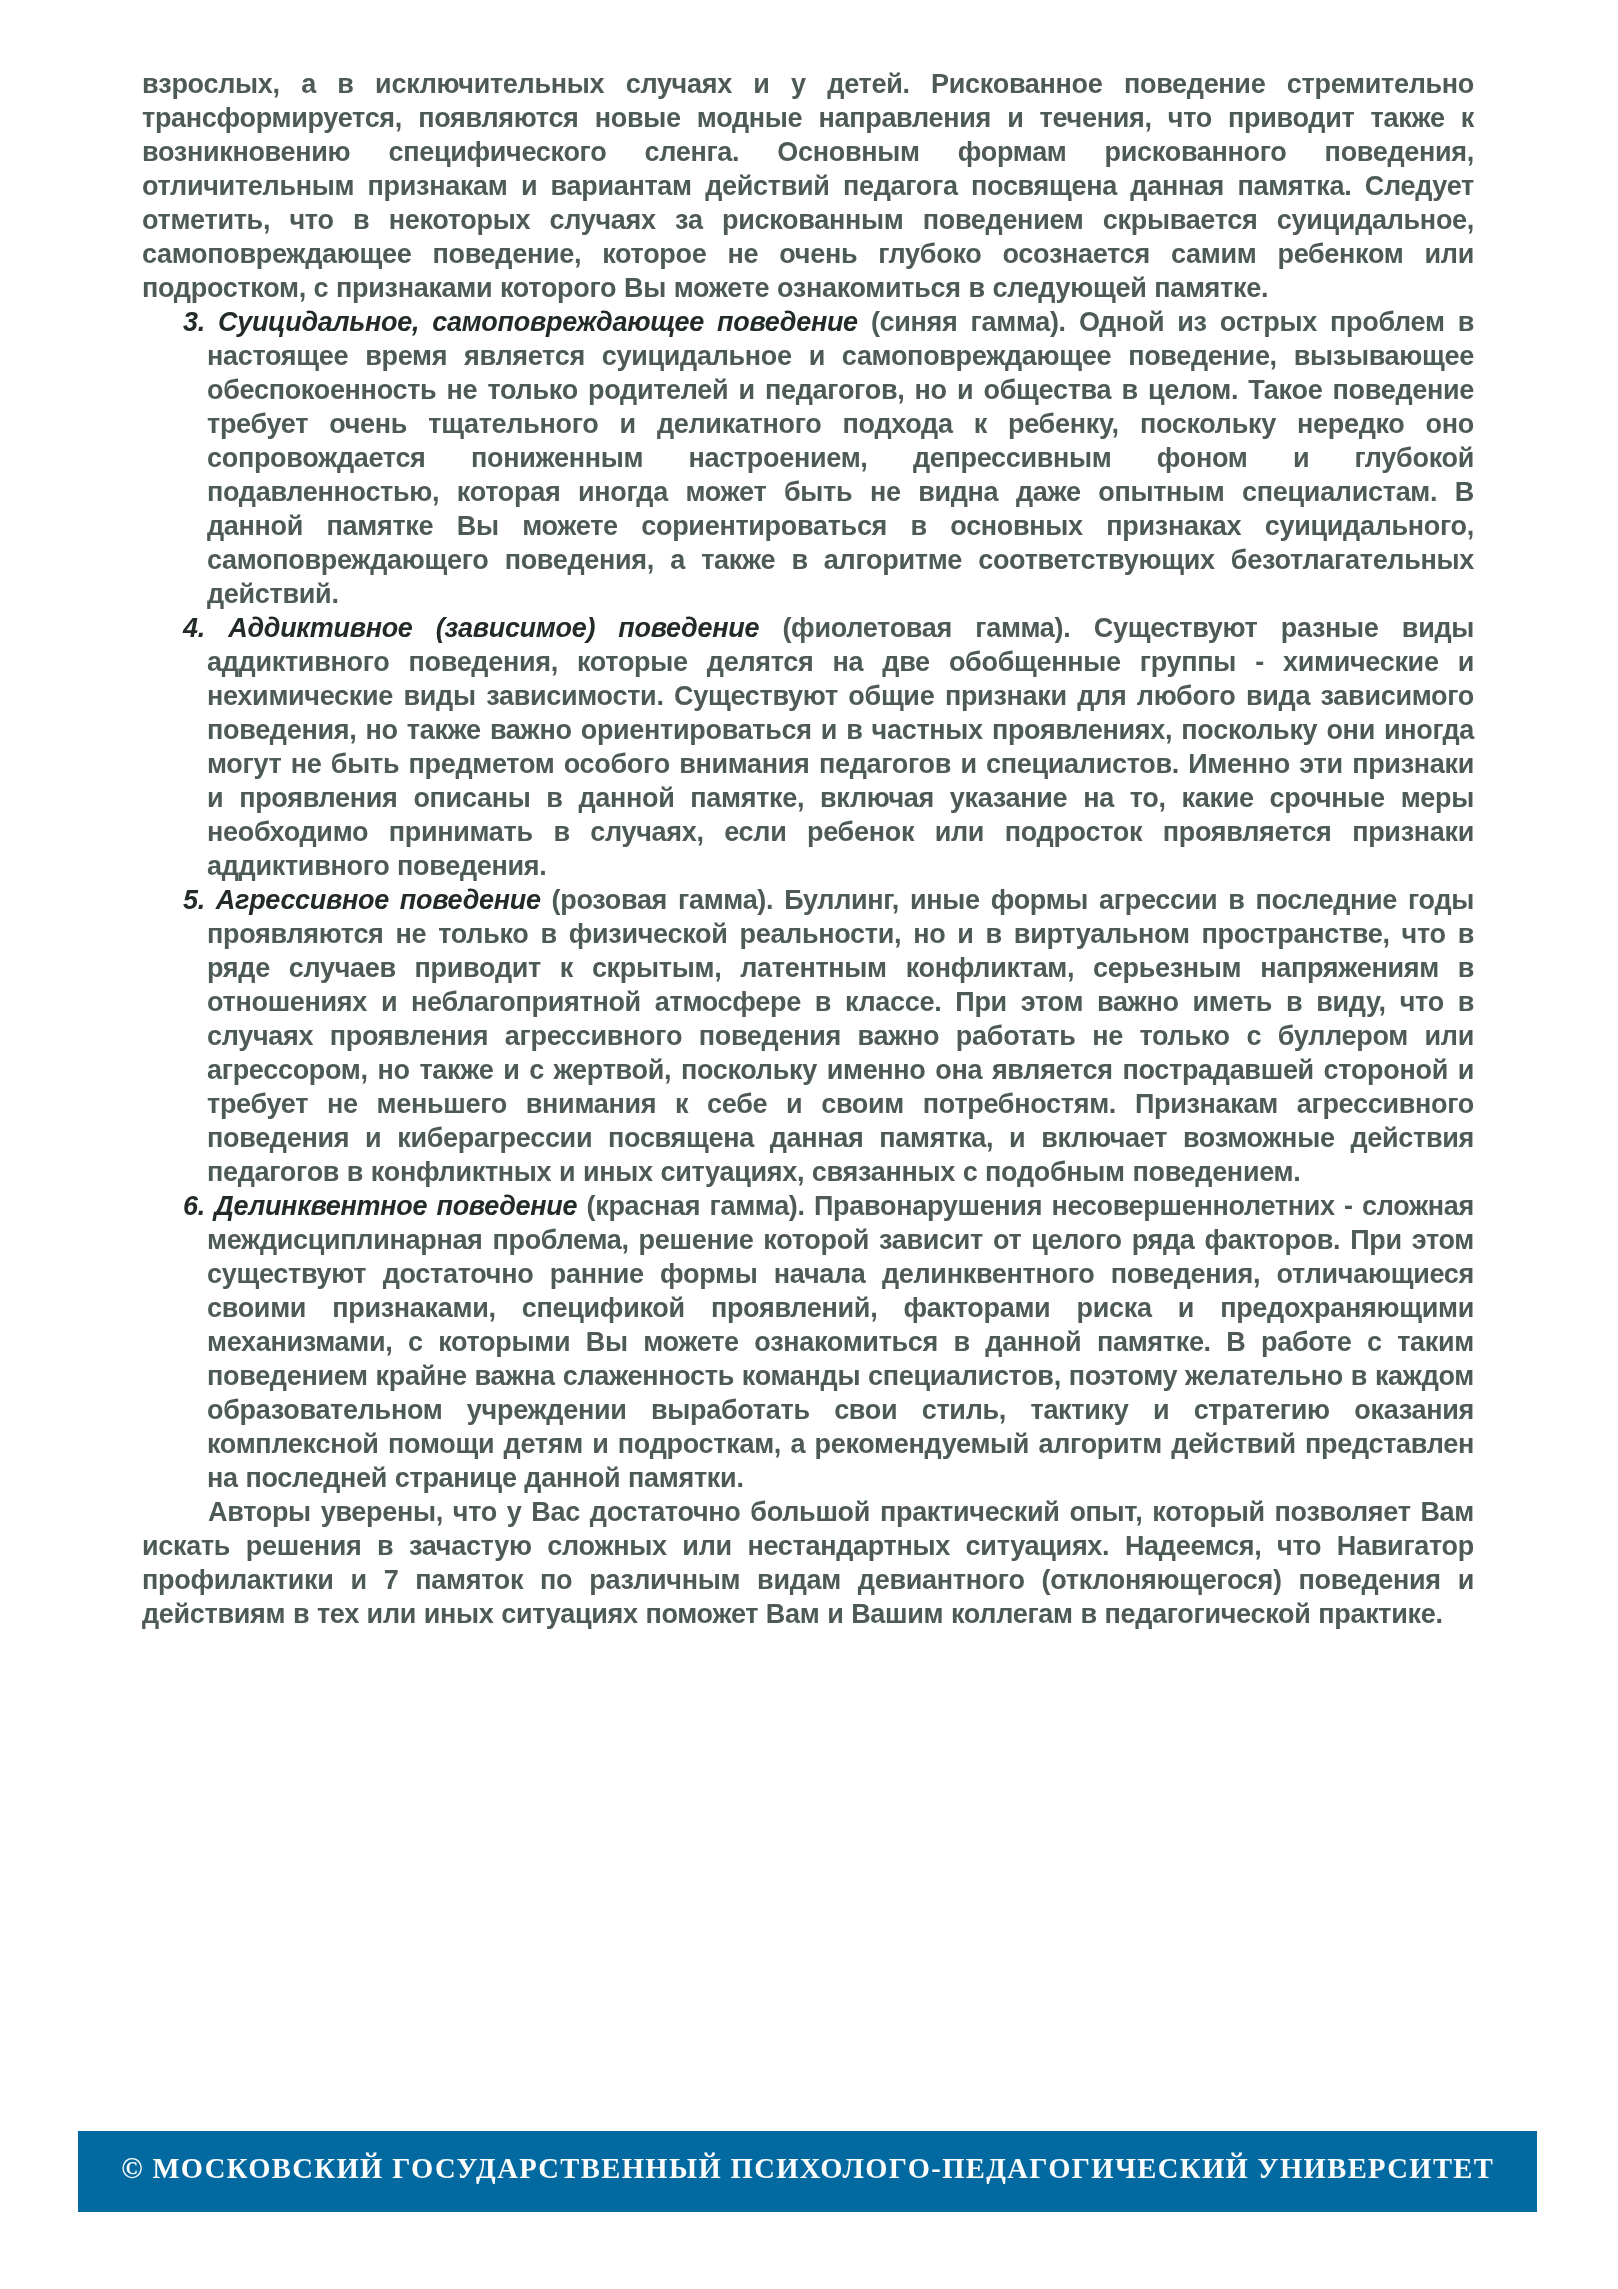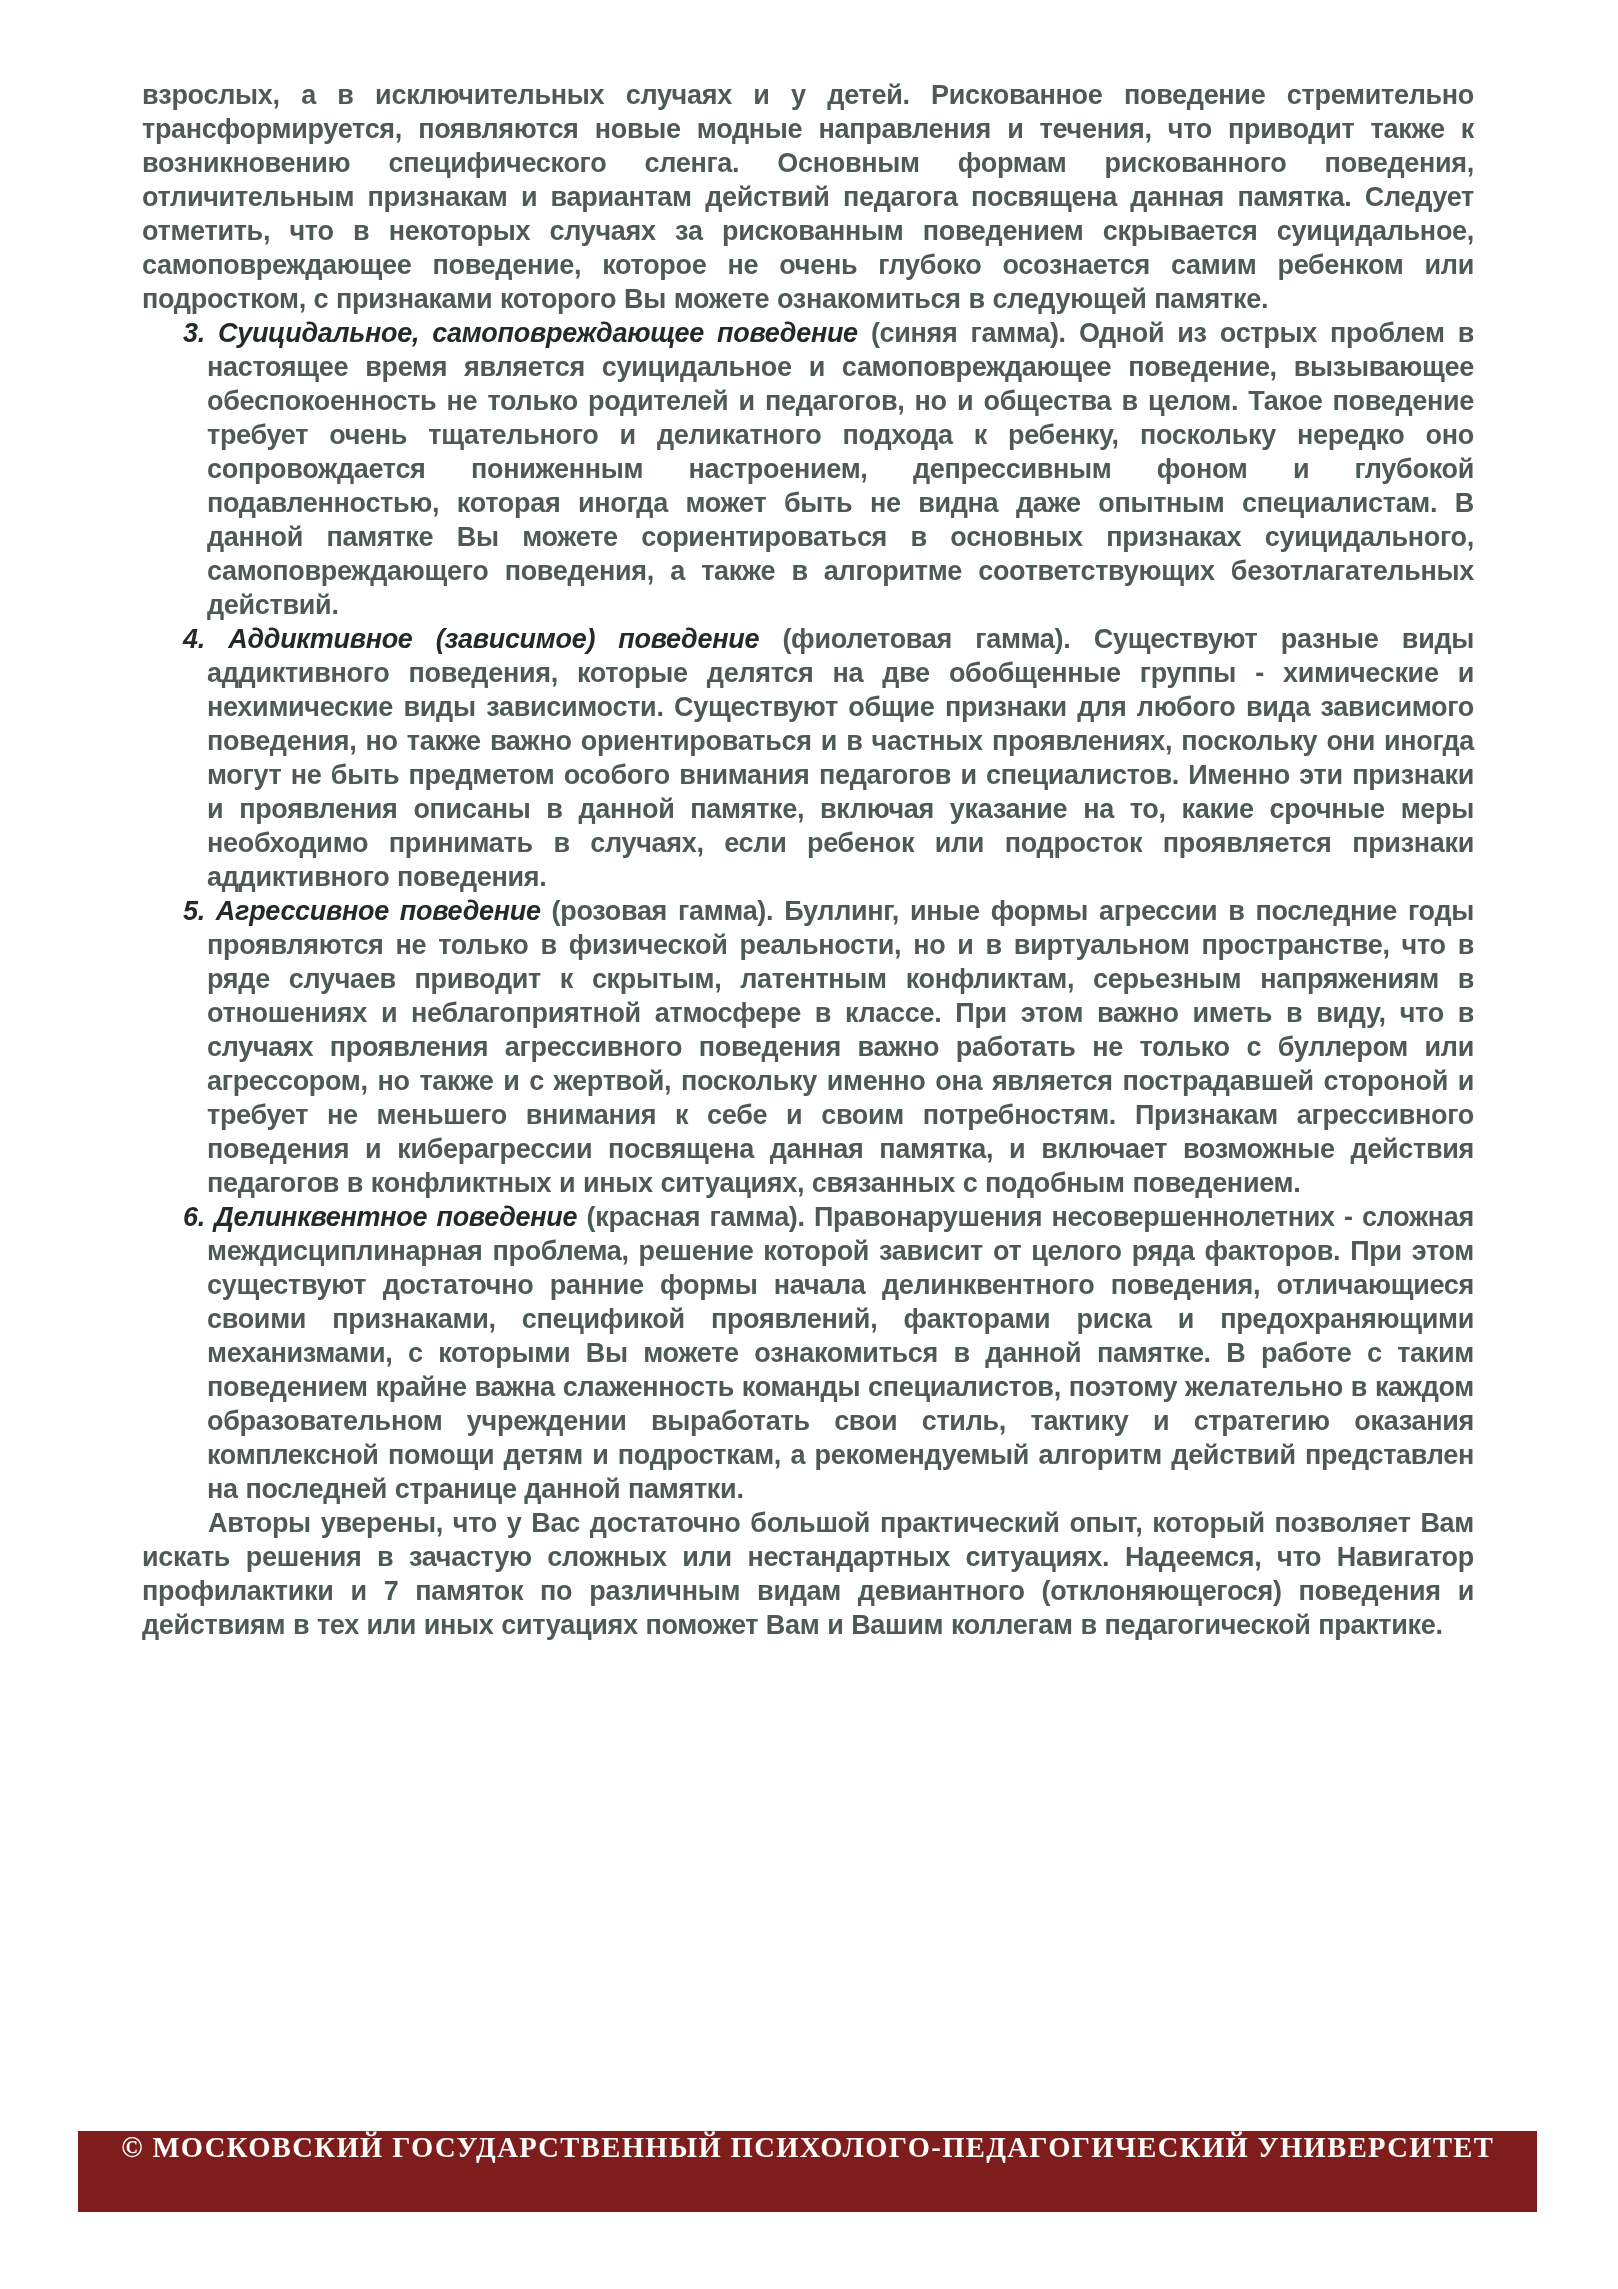--- a/index.html
+++ b/index.html
@@ -9,21 +9,20 @@
     background:#ffffff;
     margin:0 auto;
     overflow:hidden;
     font-family:"Liberation Sans","DejaVu Sans",sans-serif;
   }
   .content{
     position:absolute;
     left:142px;top:0;
     width:1332px;
     padding-top:67px;
-    margin-top:11px;
   }
   .content p{
     margin:0;
     font-size:27px;
     line-height:34px;
     color:#4d5a58;
     font-weight:600;
     text-align:justify;
     letter-spacing:-0.3px;
     word-spacing:0.5px;
@@ -38,22 +37,22 @@
     color:#232b29;
     font-weight:800;
     font-style:italic;
   }
   .gamma{ font-weight:600; }
   .closing{ margin-top:66px; text-indent:66px; }
   .footer{
     position:absolute;
     left:78px;top:2131px;
     width:1459px;height:81px;
-    background:#7f1d1d;
-    display:flex;justify-content:center;
+    background:#0369a1;
+    display:flex;align-items:center;justify-content:center;
     padding-bottom:5.5px;box-sizing:border-box;
   }
   .footer-text{
     font-family:"Liberation Serif","DejaVu Serif",serif;
     font-size:29.5px;
     font-weight:700;
     color:#fdfdfc;
     letter-spacing:1.4px;
     white-space:nowrap;
     transform:scaleX(0.97);

